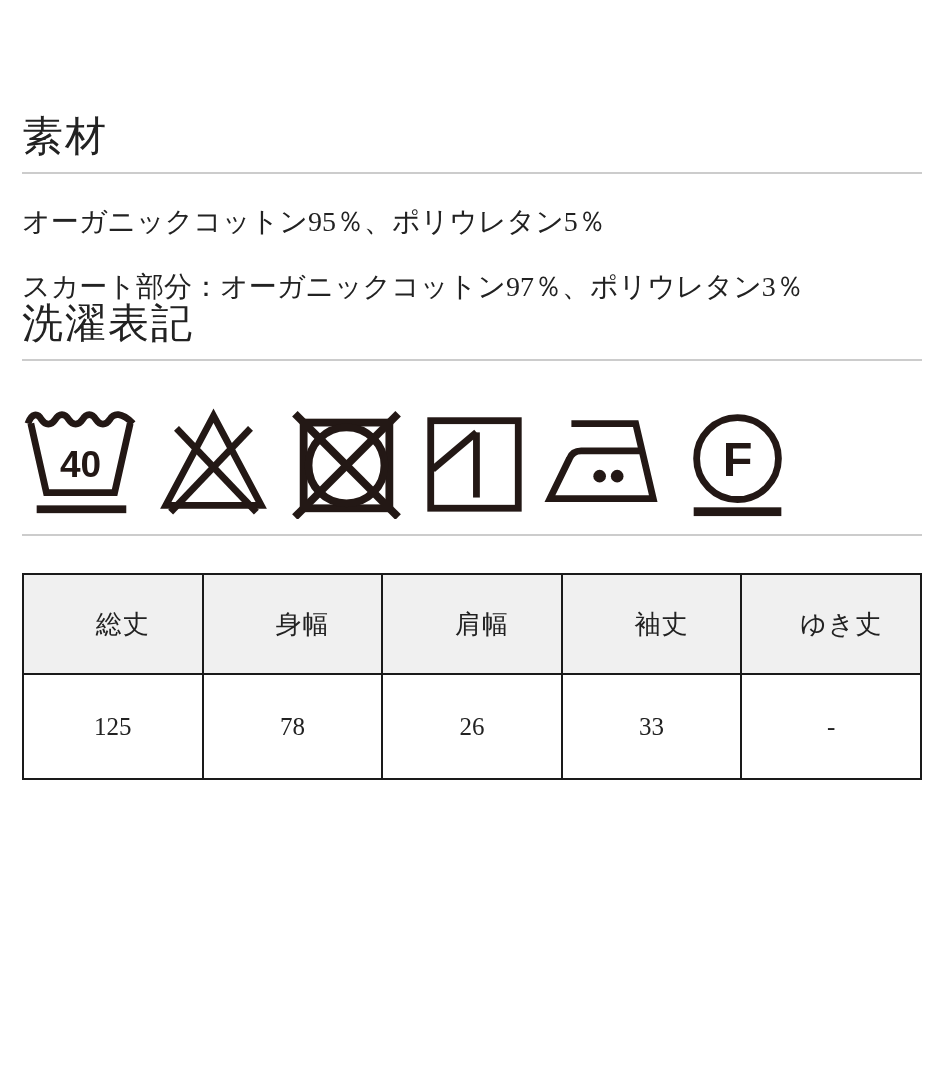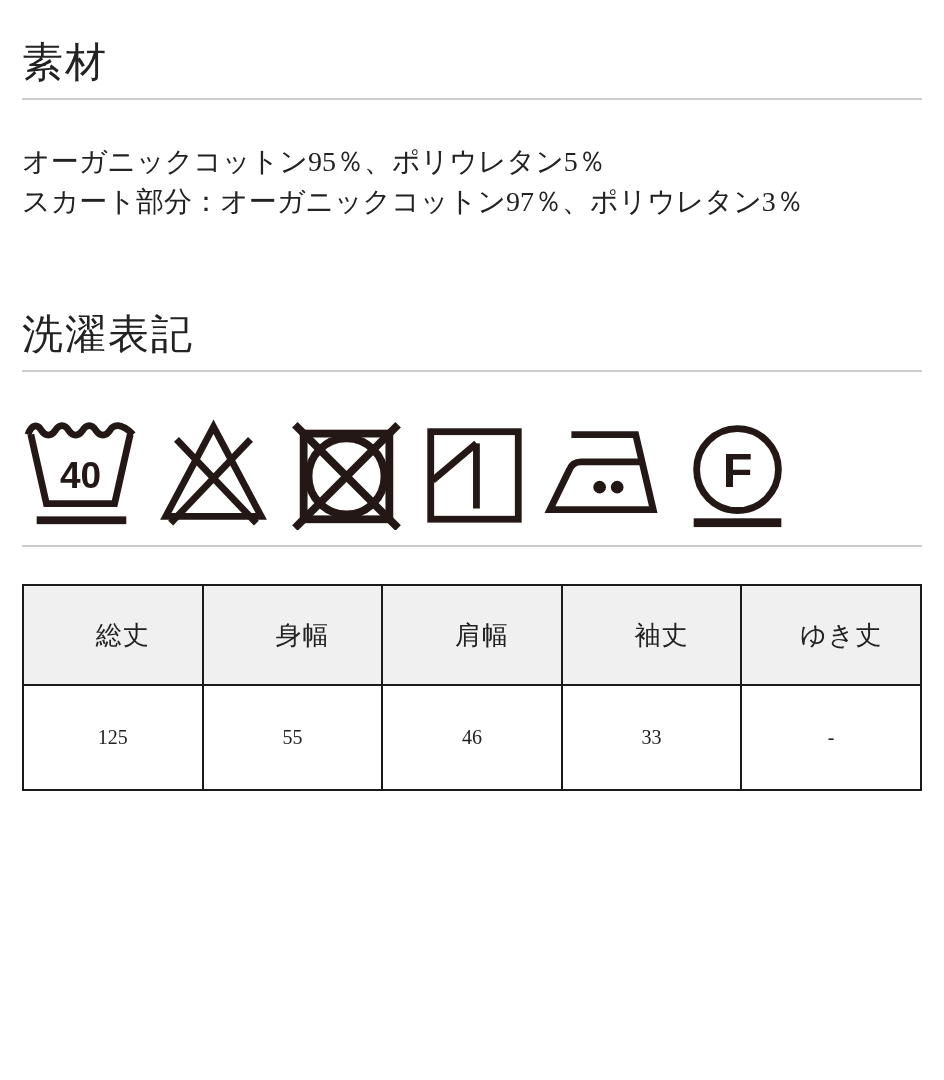--- a/index.html
+++ b/index.html
@@ -9,41 +9,41 @@
   *{margin:0;padding:0;box-sizing:border-box;}
   html,body{width:944px;background:var(--bg);}
   body{
     height:1080px;overflow:hidden;color:var(--text);
     font-family:"Liberation Serif","DejaVu Serif",serif;
   }
   .wrap{padding:0 22px;}
   .section-heading{
     font-size:41px;line-height:1;letter-spacing:2px;font-weight:normal;
   }
-  .h-material{margin-top:42px;}
+  .h-material{margin-top:116px;}
   .divider{height:2px;background:var(--divider);margin-top:15px;}
   .body-text{font-size:28px;line-height:1.15;}
-  .mat-line-1{margin-top:46px;}
-  .mat-line-2{margin-top:8px;}
-  .h-care{margin-top:96px;}
+  .mat-line-1{margin-top:32px;}
+  .mat-line-2{margin-top:33px;}
+  .h-care{}
   .care-note{margin-top:26px;}
   .symbols-row{
     margin-top:46px;display:flex;align-items:center;gap:16px;color:var(--symbol);
   }
   .symbols-row svg{display:block;flex:0 0 auto;}
   .h-size{margin-top:86px;}
   table{
     width:900px;margin-top:37px;border-collapse:collapse;table-layout:fixed;
   }
   th,td{
     border:2px solid var(--table-border);text-align:center;vertical-align:middle;
     font-weight:normal;
   }
   th{height:100px;background:var(--header-bg);font-size:26px;letter-spacing:1px;padding-left:20px;}
-  td{height:105px;font-size:20px;}
+  td{height:105px;font-size:25px;}
   .sym-num{
     font-family:"Liberation Sans","DejaVu Sans",sans-serif;font-weight:bold;
   }
 </style>
 </head>
 <body>
 
 <div class="wrap">
 
   <h2 class="section-heading h-material">素材</h2>
@@ -114,21 +114,21 @@
         <th>総丈</th>
         <th>身幅</th>
         <th>肩幅</th>
         <th>袖丈</th>
         <th>ゆき丈</th>
       </tr>
     </thead>
     <tbody>
       <tr>
         <td>125</td>
-        <td>55</td>
-        <td>46</td>
+        <td>78</td>
+        <td>26</td>
         <td>33</td>
         <td>-</td>
       </tr>
     </tbody>
   </table>
 
 </div>
 
 </body></html>

